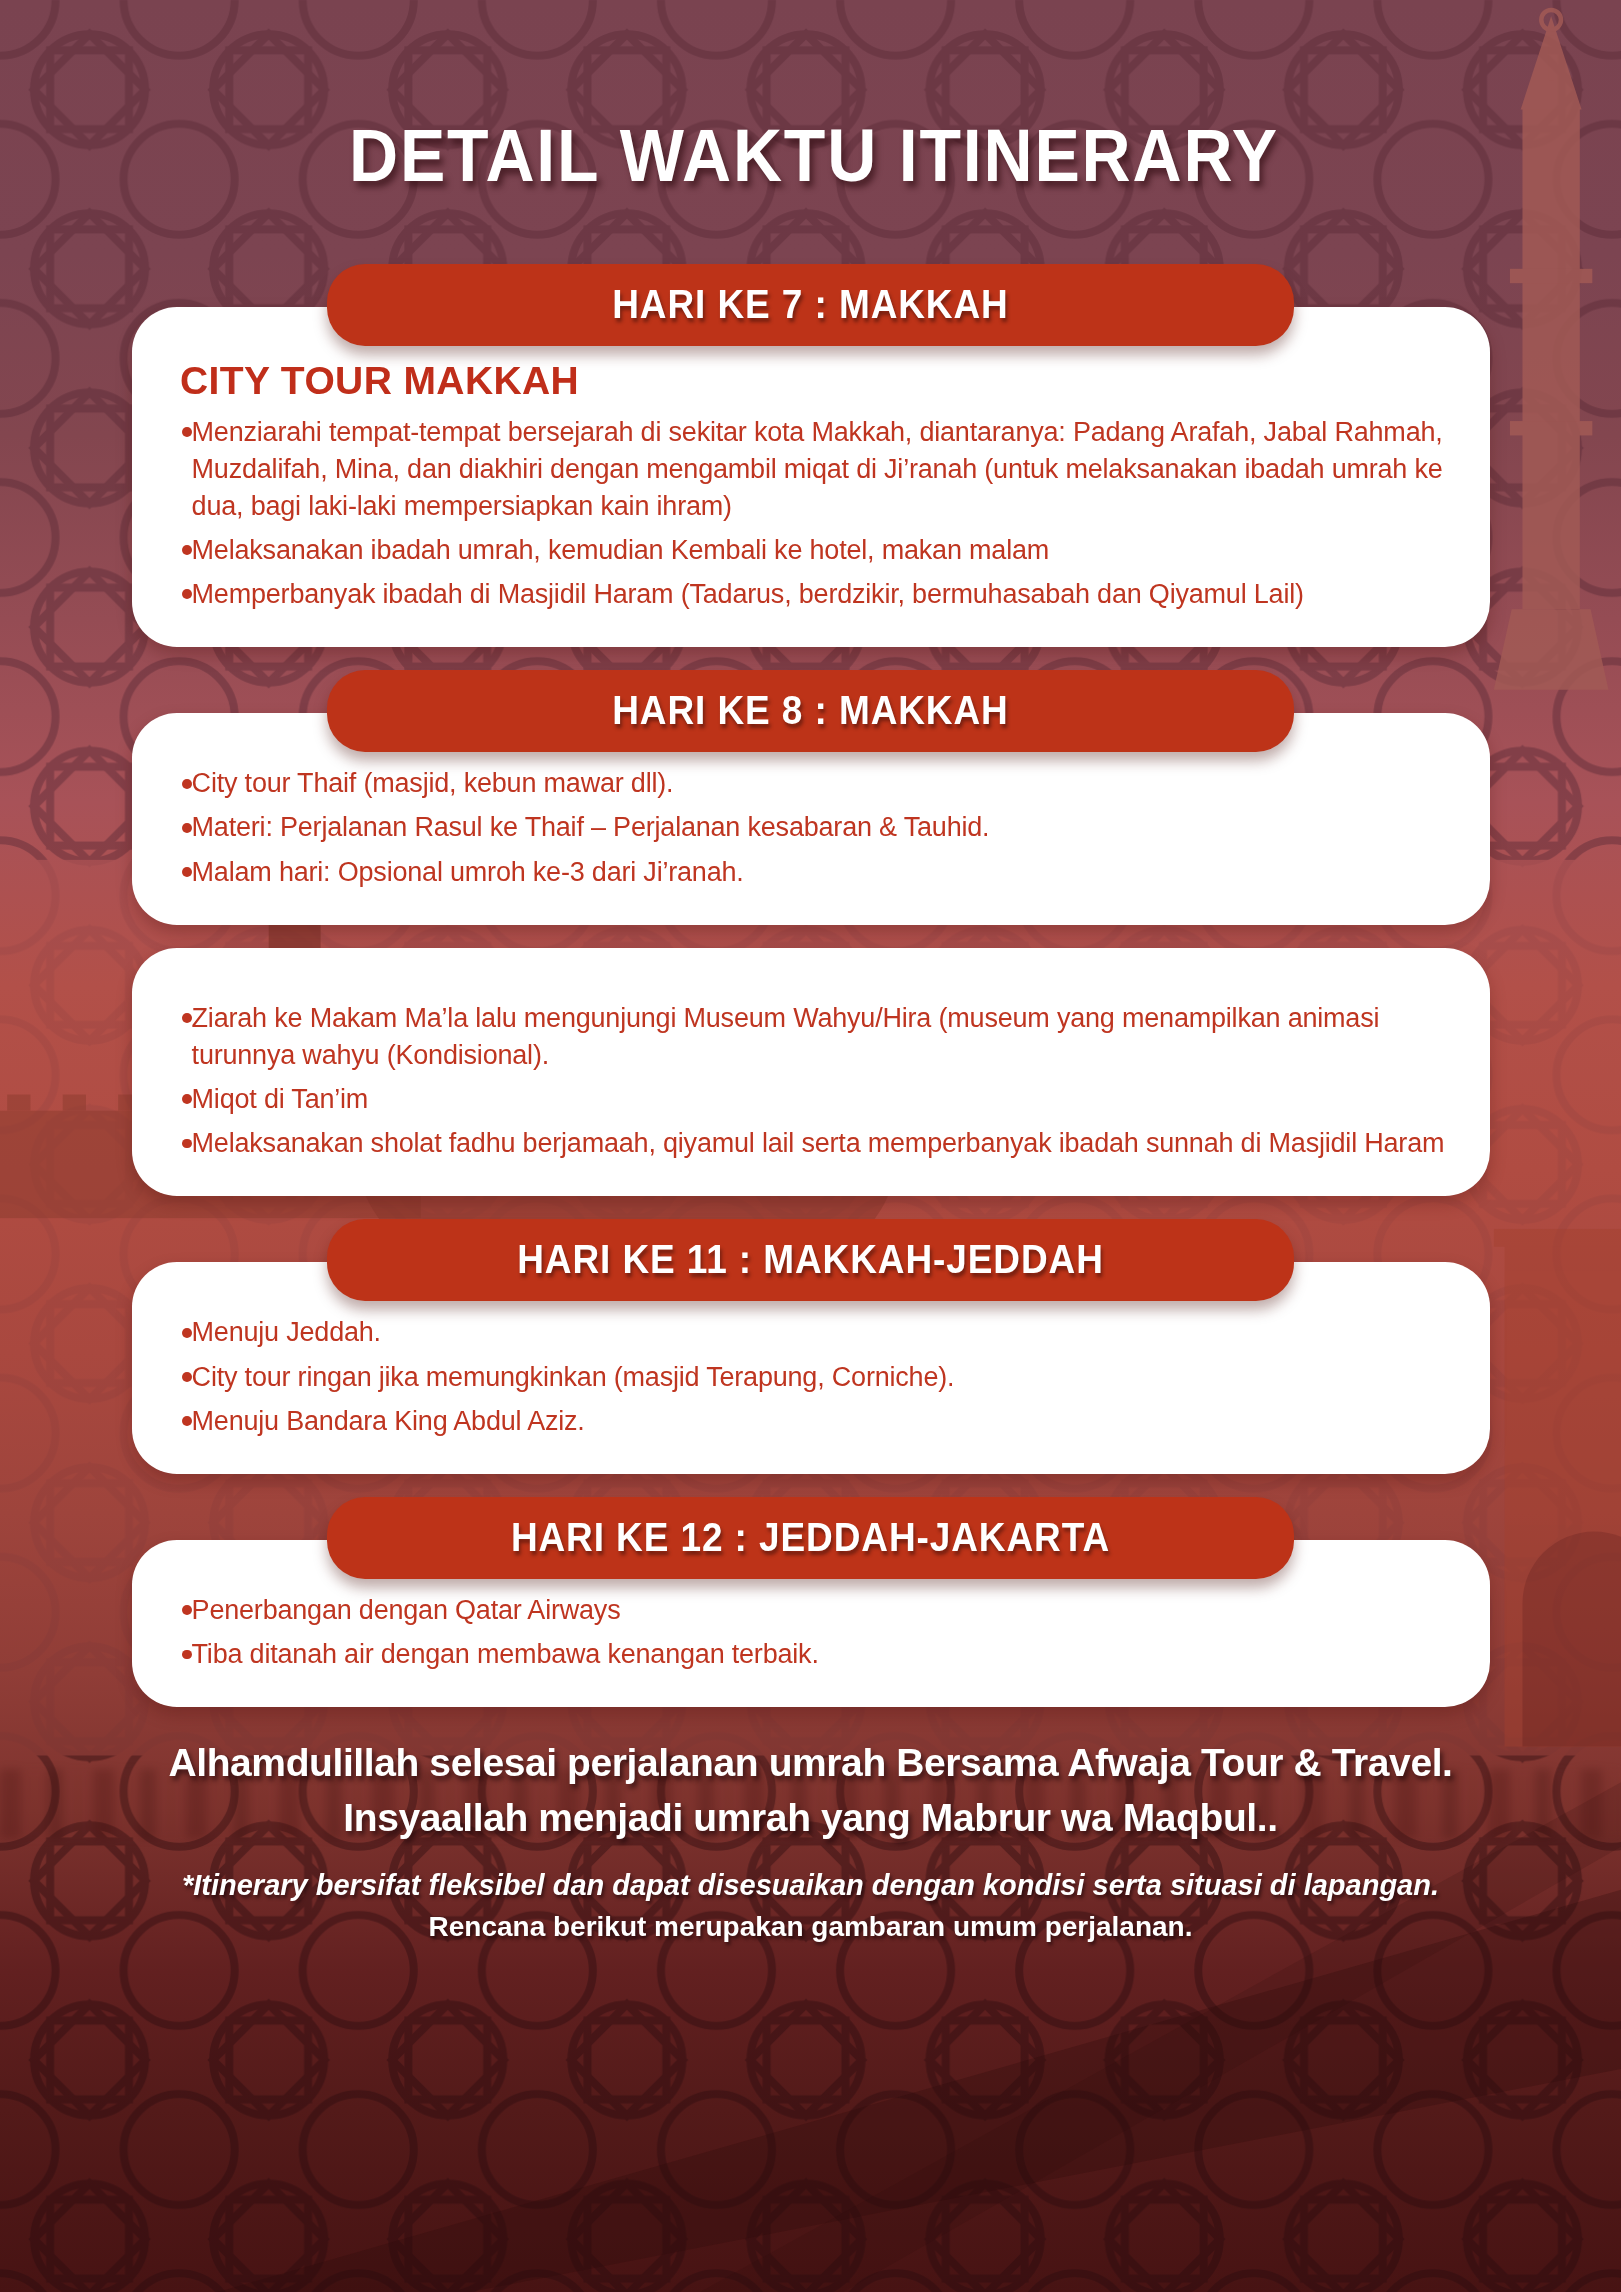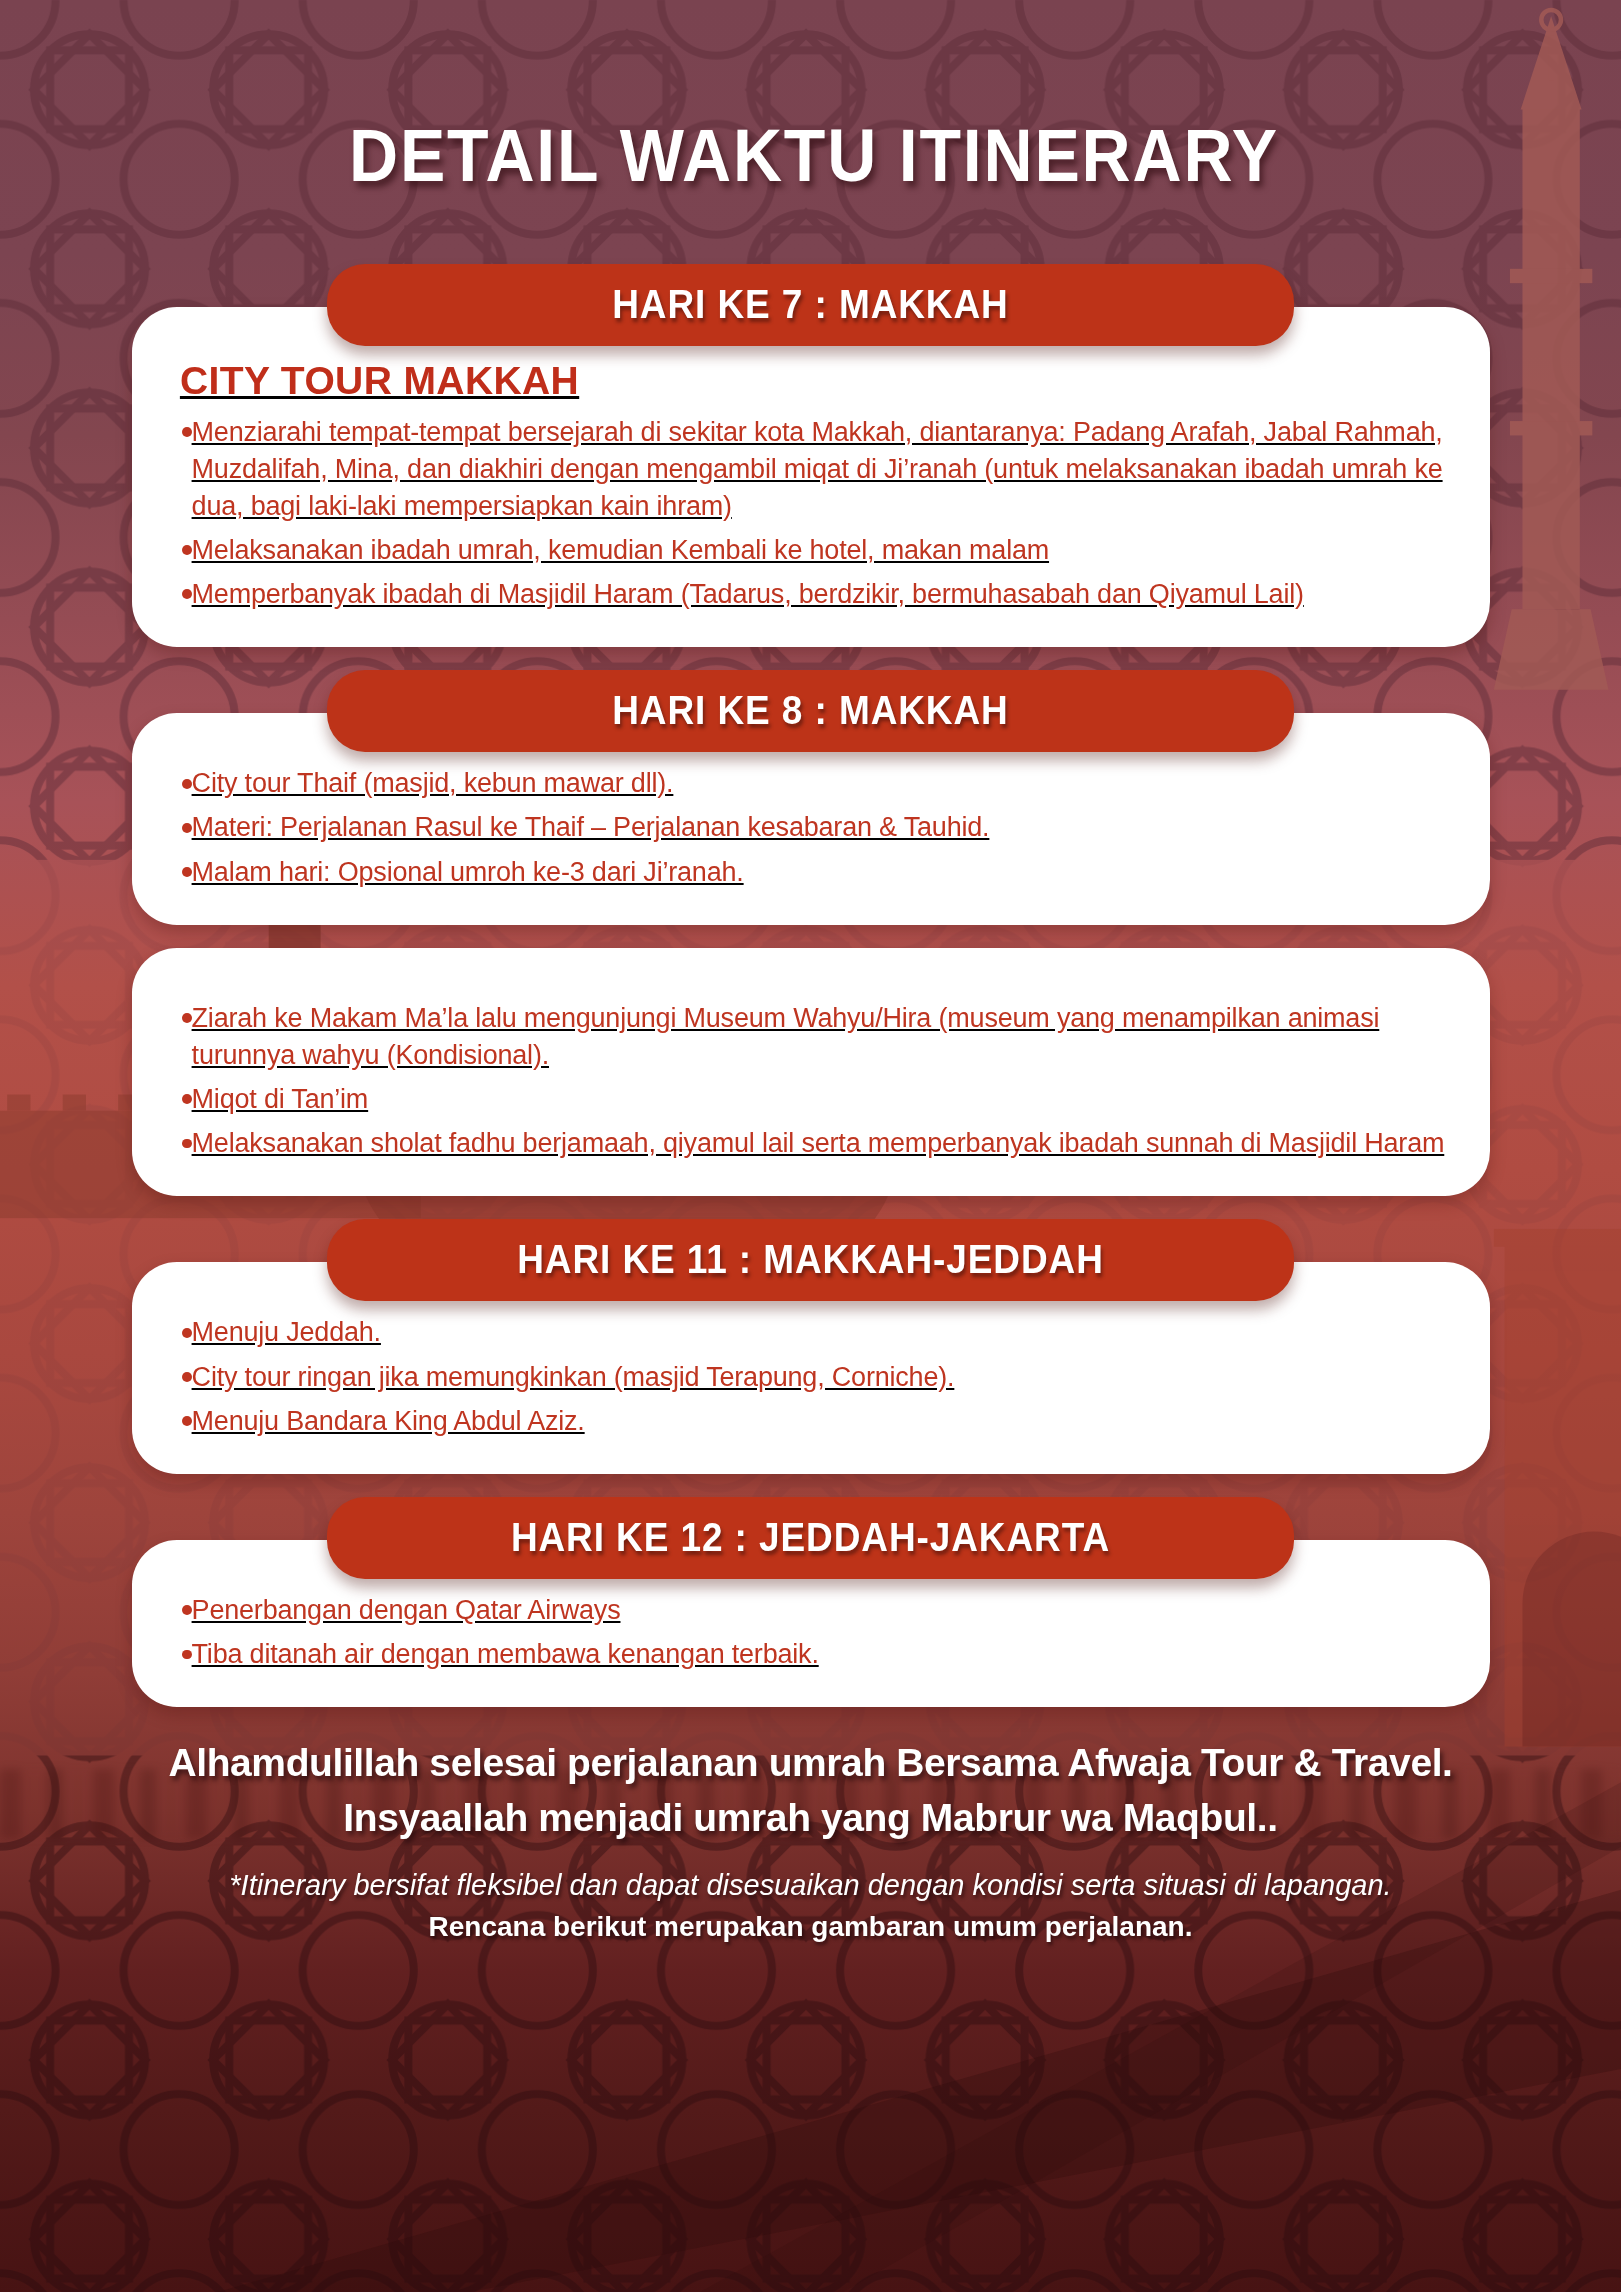--- a/index.html
+++ b/index.html
@@ -45,21 +45,20 @@
     color:#ffffff;font-size:37px;font-weight:bold;letter-spacing:0.9px;
     transform:scaleY(1.08);
     text-shadow:1.8px 3.6px 3.6px rgba(30,6,6,.45);
   }
   .card{
     position:relative;z-index:2;
     width:1358px;margin:0 auto;box-sizing:border-box;
     background:#ffffff;border-radius:45px;
     padding:52px 45px 27px 43px;
     box-shadow:0 7.2px 16px rgba(74,16,12,.28);
-    text-decoration:underline;
   }
   .card-title{
     margin:0 0 10.7px 5.4px;
     color:#c02e1a;font-size:39px;font-weight:bold;letter-spacing:0.4px;
   }
   .bullets{list-style:none;margin:0;padding:0;}
   .bullet{
     display:flex;margin:0 0 7.2px 0;
     color:#bf3520;font-size:27px;line-height:37px;letter-spacing:-0.2px;
   }
@@ -70,21 +69,21 @@
   .bullet-text{flex:1;}
   .day[data-name="section-day-9"] .card{min-height:134px;}
   .footer{margin-top:34px;text-align:center;color:#ffffff;}
   .footer-line{
     margin:0 0 10.7px 0;
     font-size:39px;font-weight:bold;letter-spacing:-0.4px;
     text-shadow:2.7px 3.6px 5.4px rgba(26,5,7,.65);
   }
   .footer-note1{
     margin:29px 0 9px 0;
-    font-size:29px;font-weight:normal;font-style:italic;
+    font-size:29px;font-weight:bold;font-style:italic;
     text-shadow:1.8px 2.7px 3.6px rgba(26,5,7,.65);
   }
   .footer-note2{
     margin:0;font-size:28px;font-weight:bold;
     text-shadow:1.8px 2.7px 3.6px rgba(26,5,7,.65);
   }
 </style>
 </head>
 <body>
 

